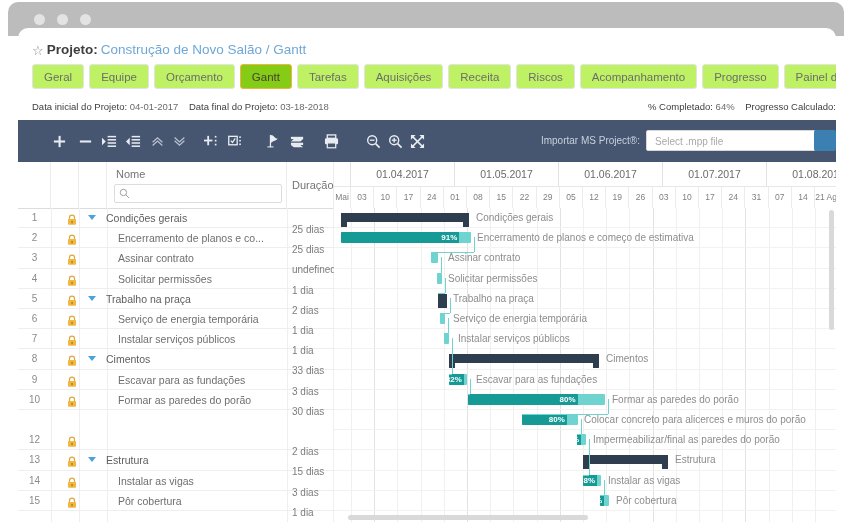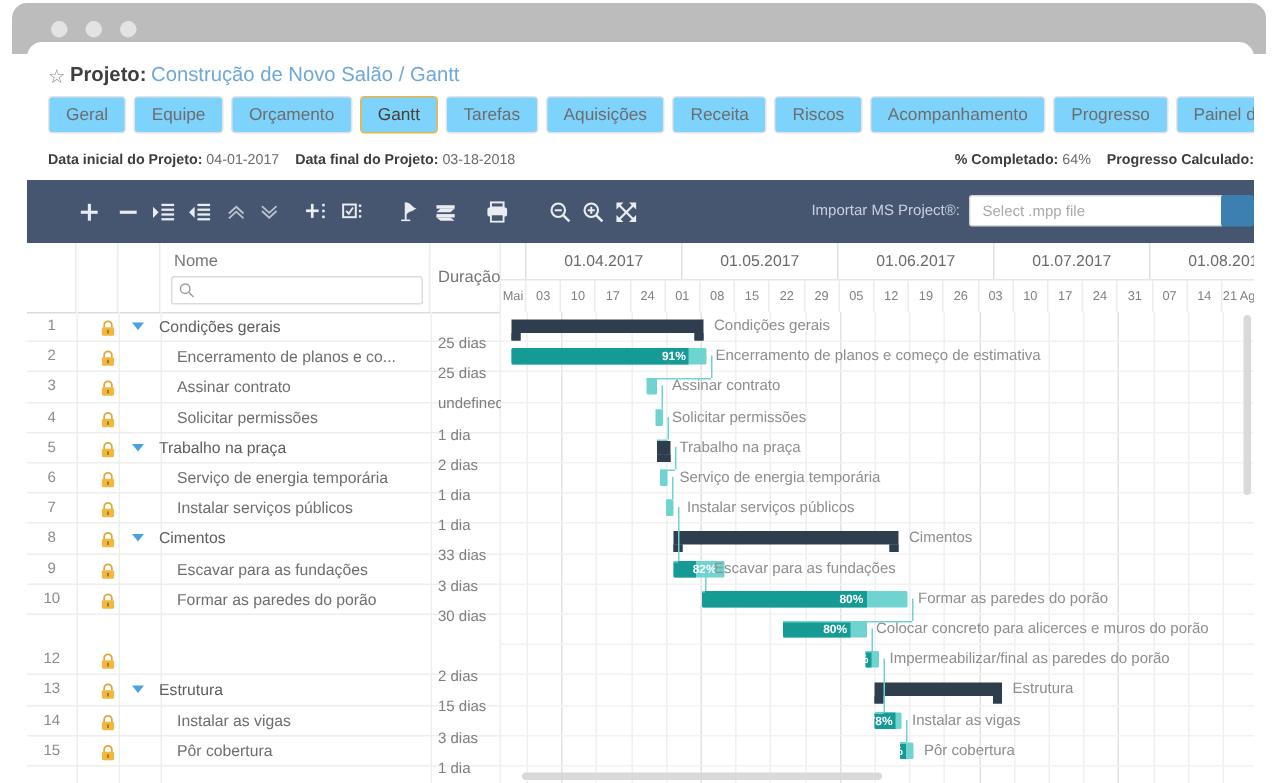--- a/index.html
+++ b/index.html
@@ -18,30 +18,30 @@
 
   
   #titlebar{position:absolute;left:14px;top:14px;font-size:13.5px;color:#4a4a4a;white-space:nowrap;}
   #star-icon{display:inline-block;color:#8a8a8a;font-size:13px;vertical-align:-1px;margin-right:3px;}
   #proj-label{font-weight:bold;color:#3e3e3e;}
   #proj-name{color:#6fa8d6;margin-left:3px;}
 
   
   #tabs{position:absolute;left:14px;top:36px;height:27px;display:flex;gap:5px;}
   .tab{
-    height:25px;line-height:25px;padding:0 11px;border:1px solid #e3e3e3;background:#7dd3fc;
+    height:25px;line-height:25px;padding:0 11px;border:1px solid #e3e3e3;background:#bef264;
     border-radius:3px;font-size:11.5px;color:#6d6d6d;box-sizing:border-box;white-space:nowrap;
   }
-  .tab.active{background:#7dd3fc;border-color:#f0b441;color:#4b4033;}
+  .tab.active{background:#84cc16;border-color:#f0b441;color:#4b4033;}
 
   
   #datestrip{position:absolute;left:0;top:70px;width:818px;height:22px;border-bottom:2px solid #4a5568;}
   .ds-left{position:absolute;left:14px;top:3px;font-size:9.5px;color:#555;white-space:nowrap;}
   .ds-right{position:absolute;right:0px;top:3px;font-size:9.5px;color:#555;white-space:nowrap;}
-  .ds-b{font-weight:bold;color:#3d3d3d;margin-top:48px;}
+  .ds-b{font-weight:normal;color:#3d3d3d;margin-top:48px;}
   .ds-v{color:#6b6b6b;}
 
   
   #toolbar{position:absolute;left:0;top:92px;width:818px;height:42px;background:#465670;}
   .tb-ico{position:absolute;top:0;height:42px;display:flex;align-items:center;justify-content:center;color:#e9edf2;}
   #imp-label{position:absolute;right:196px;top:15px;font-size:10px;color:#c8d0dc;white-space:nowrap;}
   #mpp-input{position:absolute;right:20px;top:10px;width:170px;height:21px;background:#fff;border:1px solid #d8d8d8;
              border-radius:2px;font-size:10px;color:#a9a9a9;line-height:21px;padding-left:8px;box-sizing:border-box;}
   #mpp-btn{position:absolute;right:0px;top:10px;width:22px;height:21px;background:#3c7fb1;border-radius:2px;}
 
@@ -498,21 +498,21 @@
         <div class="g-label" style="left: 119px; top: 105px;">Serviço de energia temporária</div>
         <div class="g-row" style="top: 121.2px;"></div>
         <div class="bar task" style="left: 110px; width: 5px; top: 125.2px;"></div>
         <div class="g-label" style="left: 124px; top: 125.2px;">Instalar serviços públicos</div>
         <div class="g-row" style="top: 141.4px;"></div>
         <div class="sum-cap" style="left: 115px; top: 155.4px; border-left: 6px solid rgb(47, 62, 78); border-right: 0px;"></div>
         <div class="sum-cap" style="left: 259px; top: 155.4px; border-right: 6px solid rgb(47, 62, 78); border-left: 0px;"></div>
         <div class="bar summary" style="left: 115px; width: 150px; top: 146.4px;"></div>
         <div class="g-label" style="left: 272px; top: 145.4px;">Cimentos</div>
         <div class="g-row" style="top: 161.6px;"></div>
-        <div class="bar task" style="left: 115px; width: 34px; top: 165.6px;">
+        <div class="bar task" style="left: 115px; width: 18px; top: 165.6px;">
           <div class="prog" style="width: 14.76px;"></div>
           <div class="pct" style="right: 5.24px;">82%</div>
         </div>
         <div class="g-label" style="left: 142px; top: 165.6px;">Escavar para as fundações</div>
         <div class="g-row" style="top: 181.8px;"></div>
         <div class="bar task" style="left: 134px; width: 137px; top: 185.8px;">
           <div class="prog" style="width: 109.6px;"></div>
           <div class="pct" style="right: 29.4px;">80%</div>
         </div>
         <div class="g-label" style="left: 278px; top: 185.8px;">Formar as paredes do porão</div>

